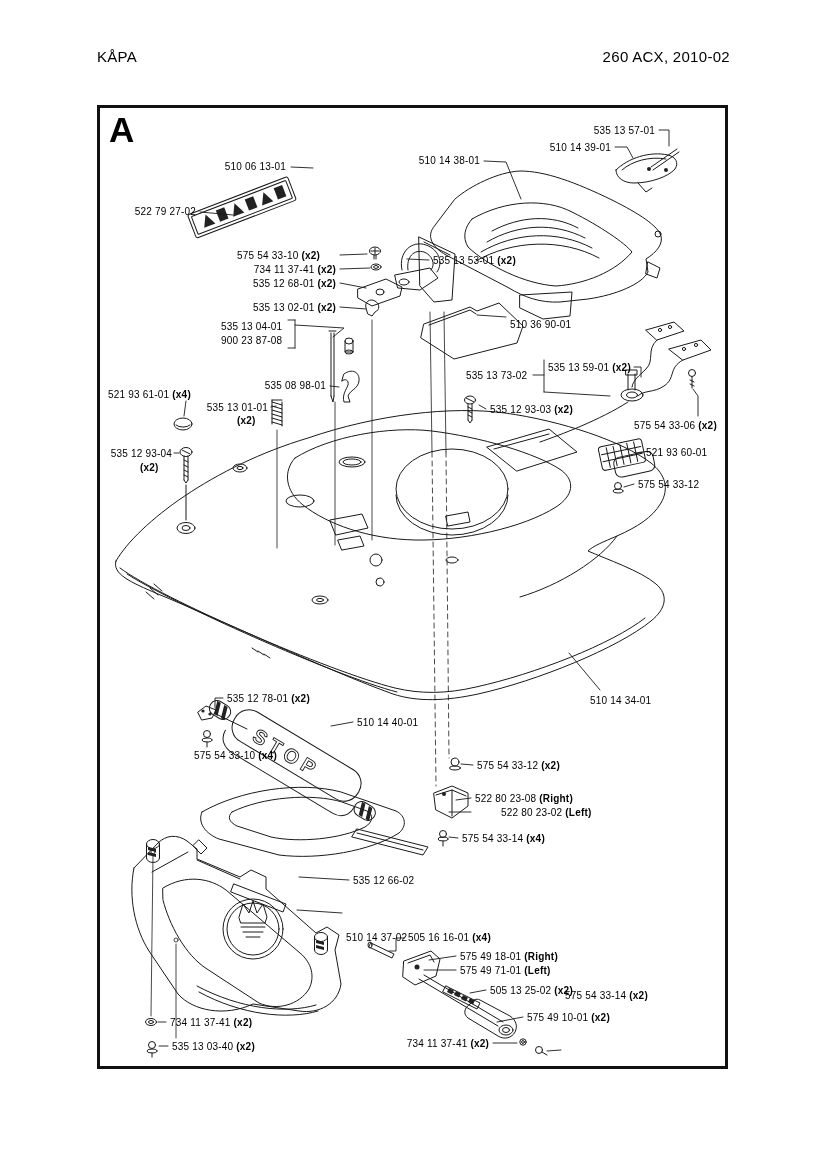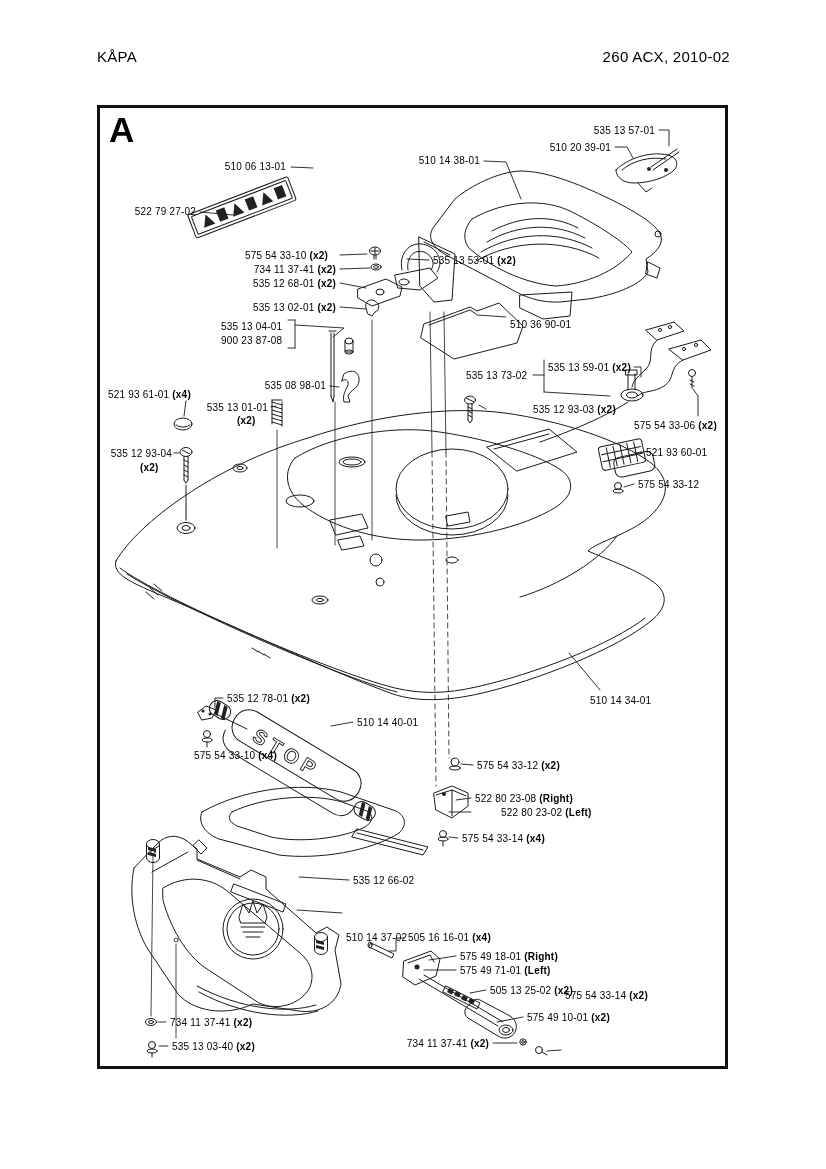--- a/index.html
+++ b/index.html
@@ -323,40 +323,40 @@
       <polyline points="493,1043 517,1043"></polyline>
       <polyline points="561,1050 547,1051"></polyline>
       <polyline points="166,1022 158,1022"></polyline>
       <polyline points="168,1046 159,1046"></polyline>
     </g>
 </svg>
 
 <div id="label-layer">
     <div class="plabel right" style="left: 286px; top: 160px;"><span>510 06 13-01</span></div>
     <div class="plabel right" style="left: 196px; top: 205px;"><span>522 79 27-02</span></div>
-    <div class="plabel right" style="left: 328px; top: 249px;"><span>575 54 33-10</span><b> (x2)</b></div>
+    <div class="plabel right" style="left: 320px; top: 249px;"><span>575 54 33-10</span><b> (x2)</b></div>
     <div class="plabel right" style="left: 336px; top: 263px;"><span>734 11 37-41</span><b> (x2)</b></div>
     <div class="plabel right" style="left: 336px; top: 277px;"><span>535 12 68-01</span><b> (x2)</b></div>
     <div class="plabel right" style="left: 336px; top: 301px;"><span>535 13 02-01</span><b> (x2)</b></div>
     <div class="plabel" style="left: 221px; top: 320px;"><span>535 13 04-01</span></div>
     <div class="plabel" style="left: 221px; top: 334px;"><span>900 23 87-08</span></div>
     <div class="plabel right" style="left: 326px; top: 379px;"><span>535 08 98-01</span></div>
     <div class="plabel right" style="left: 268px; top: 401px;"><span>535 13 01-01</span></div>
     <div class="plabel" style="left: 237px; top: 414px;"><span></span><b>(x2)</b></div>
     <div class="plabel" style="left: 108px; top: 388px;"><span>521 93 61-01</span><b> (x4)</b></div>
     <div class="plabel right" style="left: 172px; top: 447px;"><span>535 12 93-04</span></div>
     <div class="plabel" style="left: 140px; top: 461px;"><span></span><b>(x2)</b></div>
     <div class="plabel right" style="left: 480px; top: 154px;"><span>510 14 38-01</span></div>
-    <div class="plabel right" style="left: 611px; top: 141px;"><span>510 20 39-01</span></div>
+    <div class="plabel right" style="left: 611px; top: 141px;"><span>510 14 39-01</span></div>
     <div class="plabel right" style="left: 655px; top: 124px;"><span>535 13 57-01</span></div>
     <div class="plabel" style="left: 433px; top: 254px;"><span>535 13 53-01</span><b> (x2)</b></div>
     <div class="plabel" style="left: 510px; top: 318px;"><span>510 36 90-01</span></div>
     <div class="plabel" style="left: 466px; top: 369px;"><span>535 13 73-02</span></div>
     <div class="plabel" style="left: 548px; top: 361px;"><span>535 13 59-01</span><b> (x2)</b></div>
-    <div class="plabel" style="left: 490px; top: 403px; margin-left: 43px;"><span>535 12 93-03</span><b> (x2)</b></div>
+    <div class="plabel" style="left: 490px; top: 403px;"><span>535 12 93-03</span><b> (x2)</b></div>
     <div class="plabel" style="left: 634px; top: 419px;"><span>575 54 33-06</span><b> (x2)</b></div>
     <div class="plabel" style="left: 646px; top: 446px;"><span>521 93 60-01</span></div>
     <div class="plabel" style="left: 638px; top: 478px;"><span>575 54 33-12</span></div>
     <div class="plabel" style="left: 590px; top: 694px;"><span>510 14 34-01</span></div>
     <div class="plabel" style="left: 227px; top: 692px;"><span>535 12 78-01</span><b> (x2)</b></div>
     <div class="plabel" style="left: 357px; top: 716px;"><span>510 14 40-01</span></div>
     <div class="plabel" style="left: 194px; top: 749px;"><span>575 54 33-10</span><b> (x4)</b></div>
     <div class="plabel" style="left: 477px; top: 759px;"><span>575 54 33-12</span><b> (x2)</b></div>
     <div class="plabel" style="left: 475px; top: 792px;"><span>522 80 23-08</span><b> (Right)</b></div>
     <div class="plabel" style="left: 475px; top: 806px; margin-left: 26px;"><span>522 80 23-02</span><b> (Left)</b></div>

